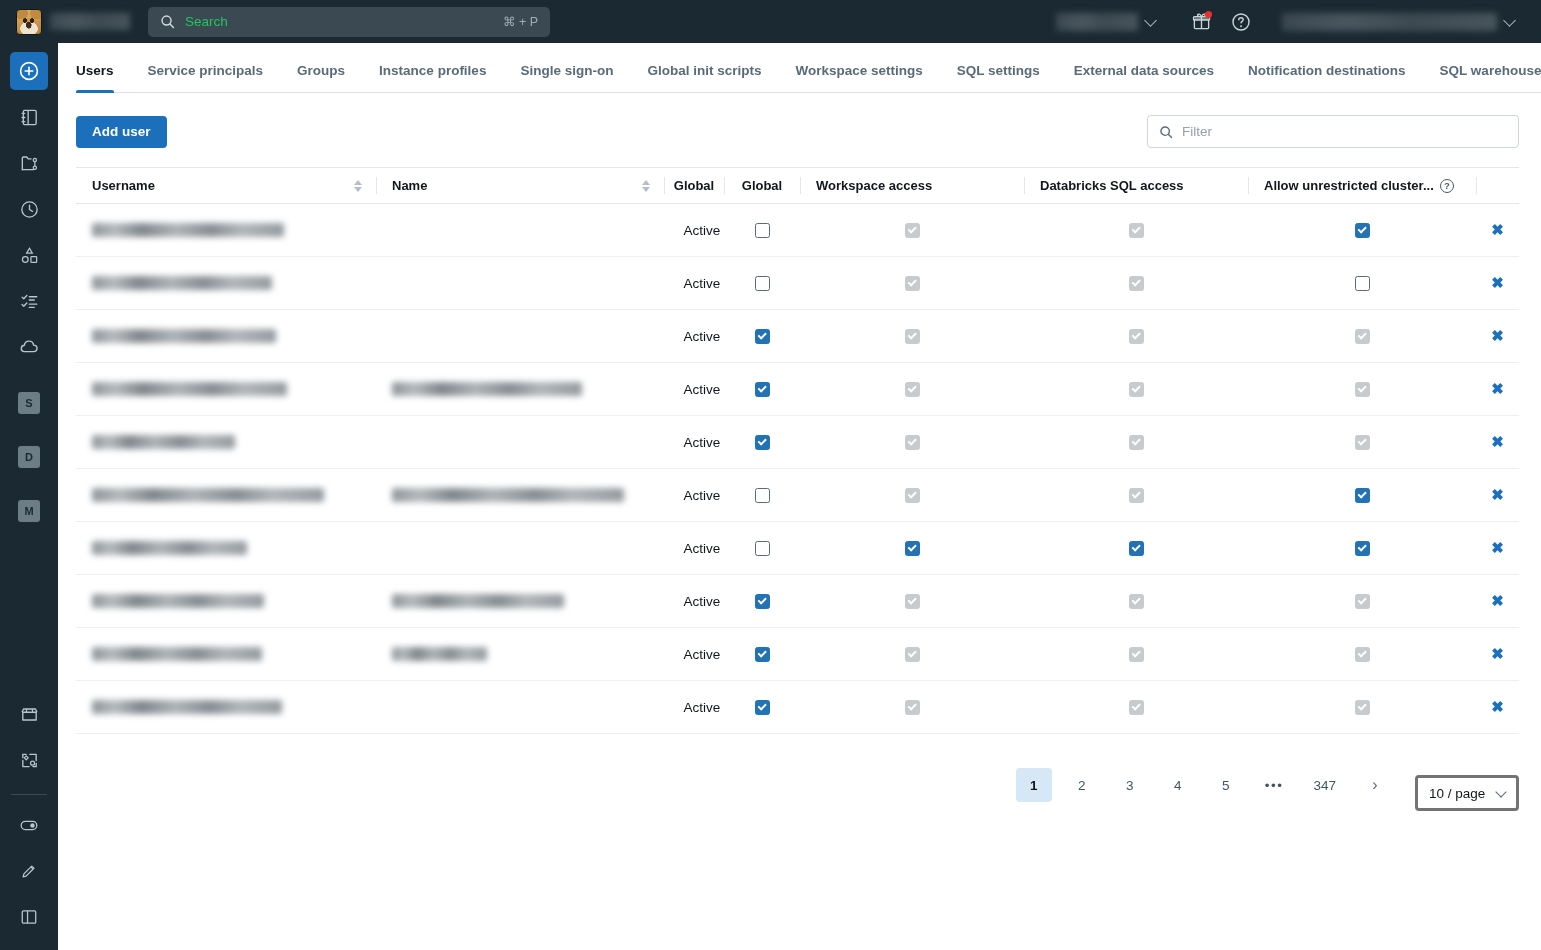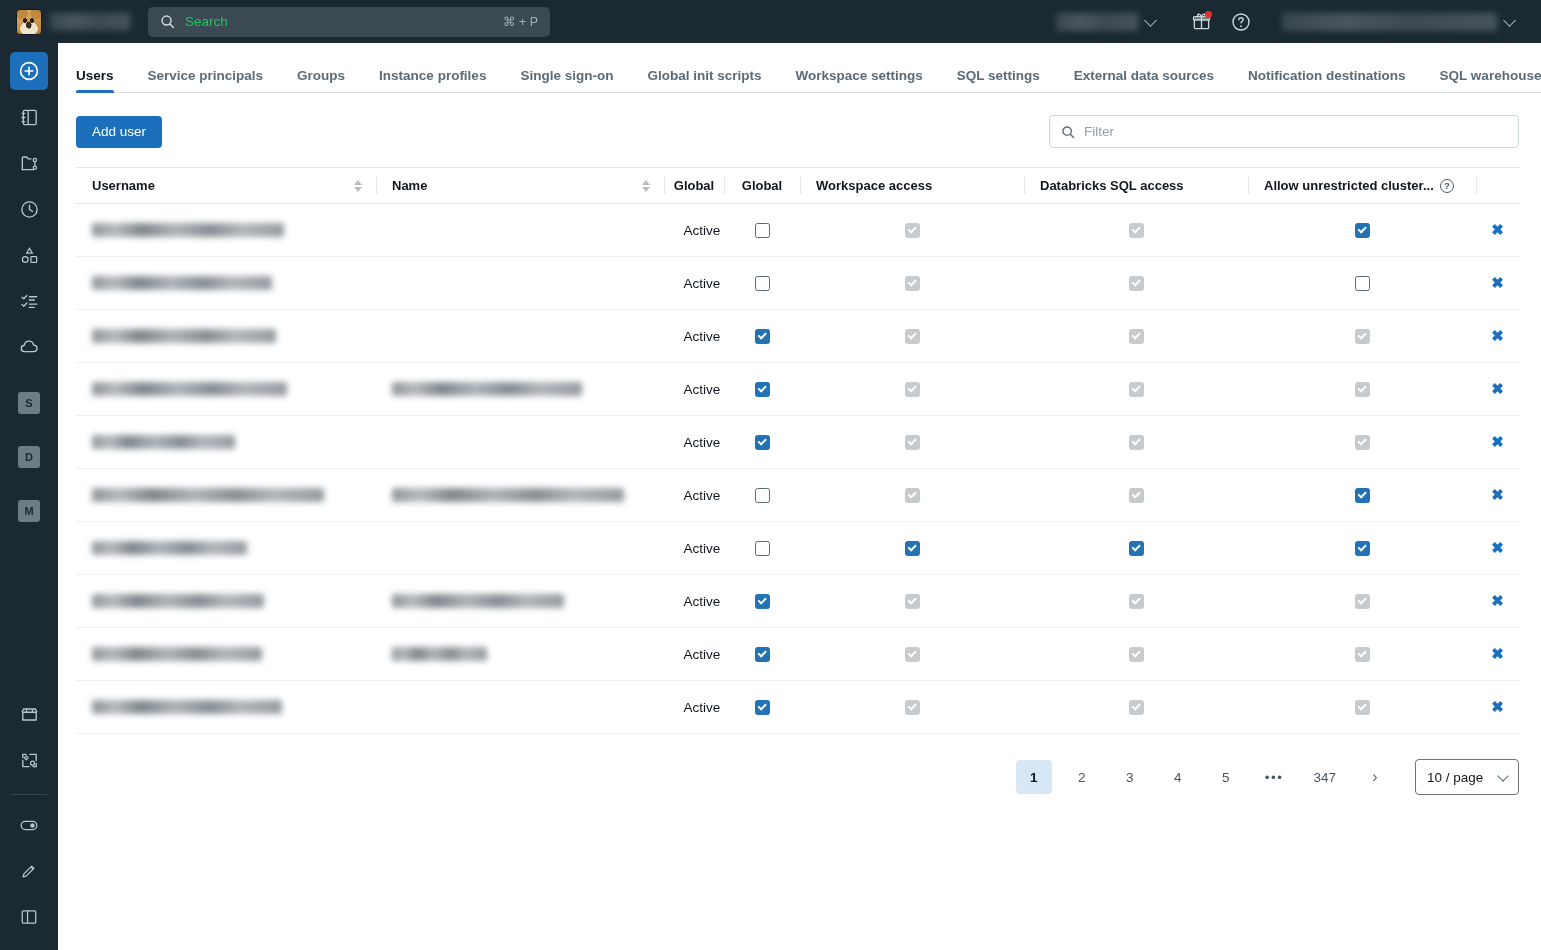--- a/index.html
+++ b/index.html
@@ -109,21 +109,21 @@
     width: 1483px; height: 907px; background: #fff;
     overflow: hidden;
   }
   #page-title {
     font-size: 25px; font-weight: bold; color: #11171C;
     margin: 19px 0 0 18px; letter-spacing: -0.2px;
   }
 
   
   #tabs {
-    display: flex; align-items: flex-end;
+    display: flex; 
     margin: 20px 0 0 18px;
     border-bottom: 1px solid #DCE0E3;
     height: 30px; padding-right: 31px;
   }
   .tab {
     font-size: 13.5px; font-weight: bold; color: #5A6B78;
     padding: 0 0 9px 0; margin-right: 34px; white-space: nowrap;
     position: relative;
   }
   .tab.active { color: #11171C; }
@@ -132,27 +132,27 @@
     height: 3px; background: #1B6FBB; border-radius: 2px 2px 0 0;
   }
 
   
   #toolbar {
     margin: 22px 22px 0 18px;
     display: flex; align-items: center; justify-content: space-between;
   }
   #add-user-btn {
     background: #1B6FBB; color: #fff;
-    font-size: 13.5px; font-weight: normal;
+    font-size: 13.5px; font-weight: bold;
     border: none; border-radius: 4px;
     padding: 8px 16px; cursor: pointer;
     height: 32px;
   }
   #filter-box {
-    width: 470px; height: 33px;
+    width: 372px; height: 33px;
     border: 1px solid #CDD6DB; border-radius: 4px;
     display: flex; align-items: center; padding: 0 11px;
     background: #fff;
   }
   #filter-box .mag { color: #5A6B78; display: flex; margin-right: 9px; }
   #filter-text { font-size: 13.5px; color: #96A0A8; }
 
   
   #table-wrap { margin: 19px 22px 0 18px; }
   table { width: 100%; border-collapse: collapse; table-layout: fixed; }
@@ -225,23 +225,23 @@
     min-width: 36px; height: 34px; padding: 0 9px;
     display: flex; align-items: center; justify-content: center;
     font-size: 13.5px; color: #44555F; border-radius: 4px; cursor: pointer;
     margin-right: 12px;
   }
   .pg.active { background: #D6E7F5; color: #11171C; font-weight: bold; }
   .pg.dots { letter-spacing: 1.5px; color: #44555F; }
   .pg.next { font-size: 16px; color: #5A6B78; margin-right: 22px; }
   #page-size {
     width: 104px; height: 36px;
-    border: 1px solid #737373; border-radius: 4px;
+    border: 3px solid #737373; border-radius: 4px;
     display: flex; align-items: center; justify-content: space-between;
-    padding: 0 11px; font-size: 13.5px; color: #11171C; cursor: pointer;
+    padding: 0 11px; font-size: 13.5px; color: #11171C; cursor: pointer; margin-top: 16px;
   }
   #page-size .chev-dn {
     width: 8px; height: 8px; margin-bottom: 3px;
     border-right: 1.5px solid #5A6B78; border-bottom: 1.5px solid #5A6B78;
     transform: rotate(45deg);
   }
 </style>
 </head>
 <body>
 

